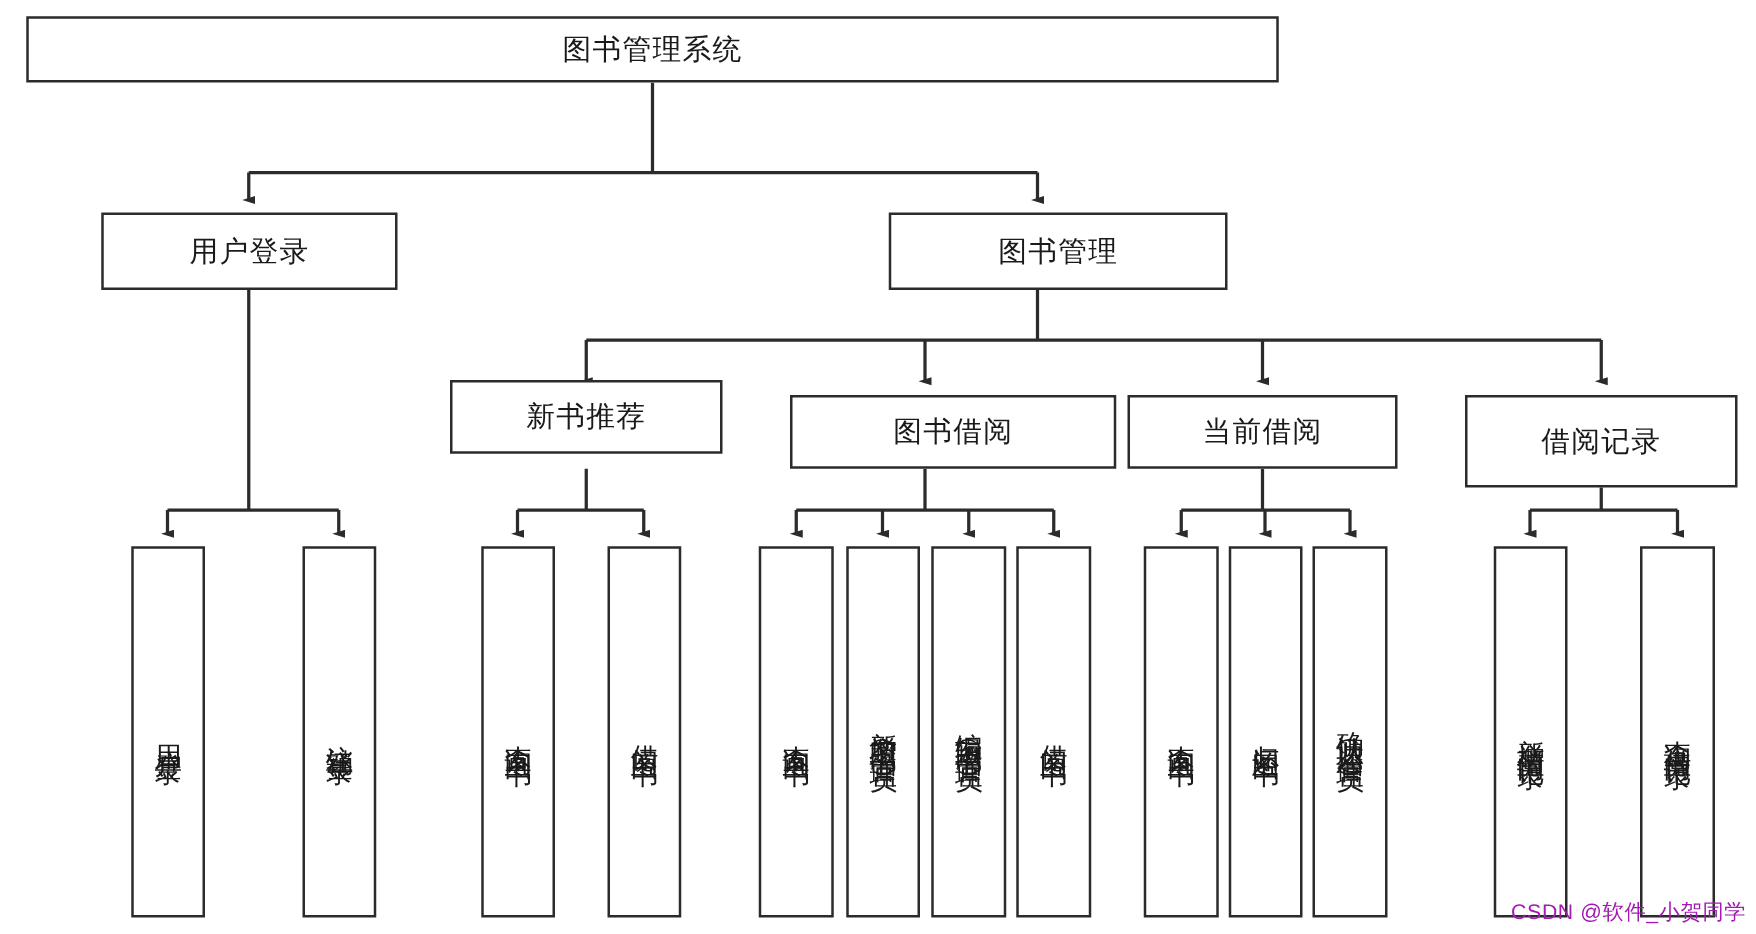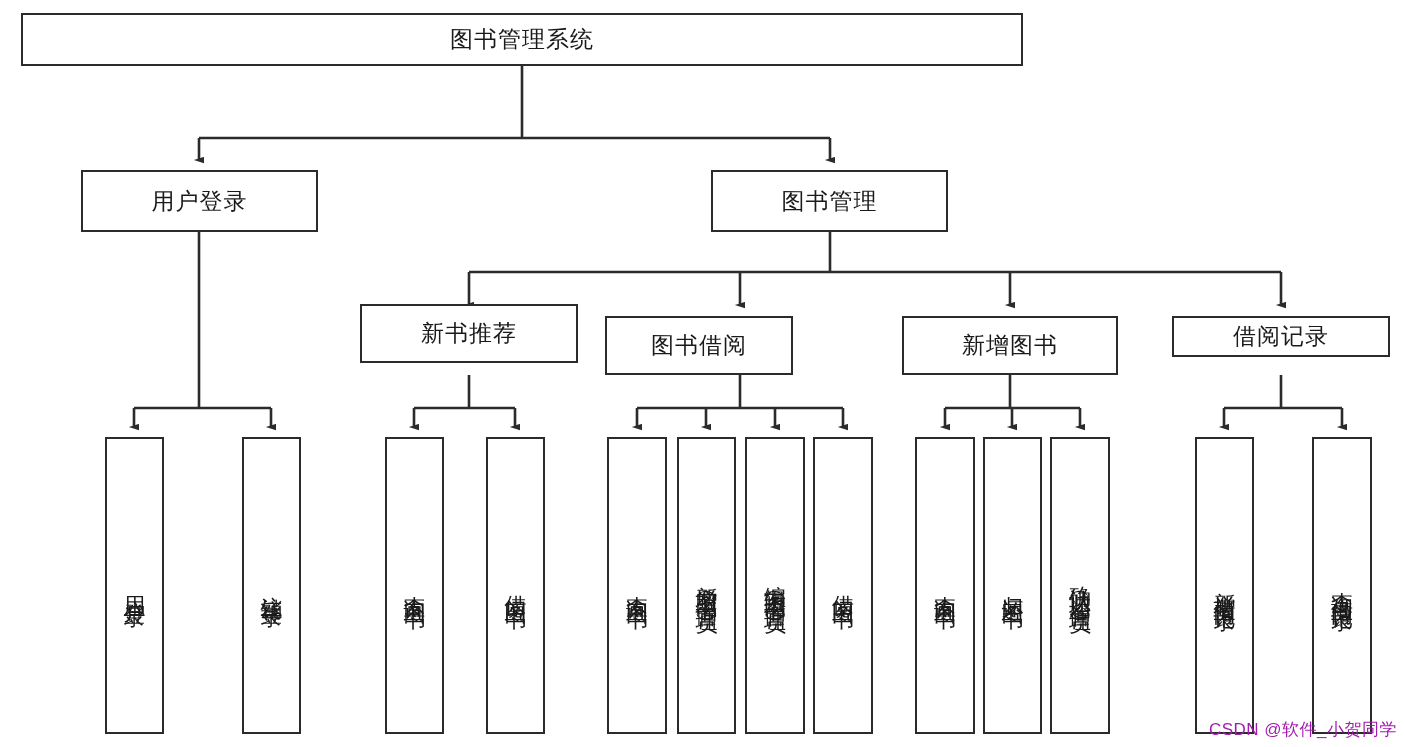--- a/index.html
+++ b/index.html
@@ -121,34 +121,34 @@
     </g>
   </svg>
 
   <div class="node horizontal" style="left:21px; top:13px; width:1002px; height:53px;">
     <span class="htext">图书管理系统</span>
   </div>
 
   <div class="node horizontal" style="left:81px; top:170px; width:237px; height:62px;">
     <span class="htext">用户登录</span>
   </div>
-  <div class="node horizontal" style="left:711px; top:170px; width:237px; height:62px;">
+  <div class="node horizontal" style="left:711px; top:170px; width:271px; height:62px;">
     <span class="htext">图书管理</span>
   </div>
 
   <div class="node horizontal" style="left:360px; top:304px; width:218px; height:59px;">
     <span class="htext">新书推荐</span>
   </div>
-  <div class="node horizontal" style="left:605px; top:316px; width:188px; height:59px;">
+  <div class="node horizontal" style="left:632px; top:316px; width:261px; height:59px;">
     <span class="htext">图书借阅</span>
   </div>
   <div class="node horizontal" style="left:902px; top:316px; width:216px; height:59px;">
-    <span class="htext">新增图书</span>
+    <span class="htext">当前借阅</span>
   </div>
-  <div class="node horizontal" style="left:1172px; top:316px; width:218px; height:41px;">
+  <div class="node horizontal" style="left:1172px; top:316px; width:218px; height:74px;">
     <span class="htext">借阅记录</span>
   </div>
 
   <div class="node vertical" style="left:105px; top:437px; width:59px; height:297px;">
     <span class="vtext">用户登录</span>
   </div>
   <div class="node vertical" style="left:242px; top:437px; width:59px; height:297px;">
     <span class="vtext">注销登录</span>
   </div>
 

